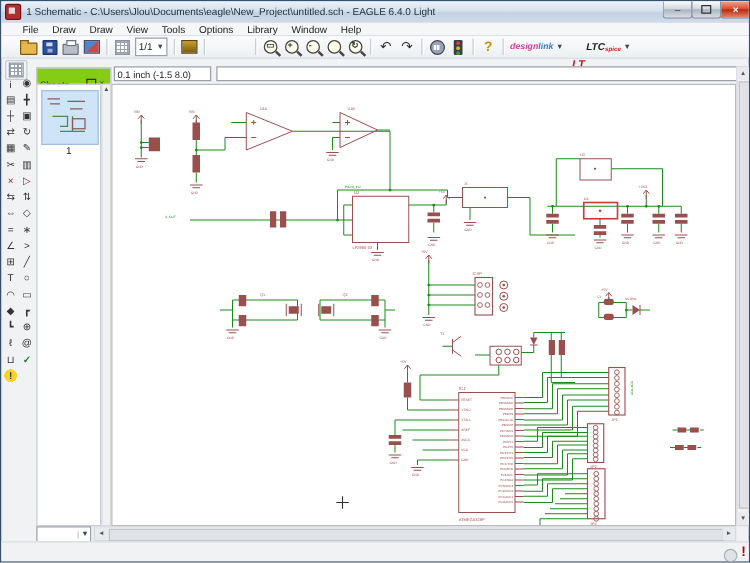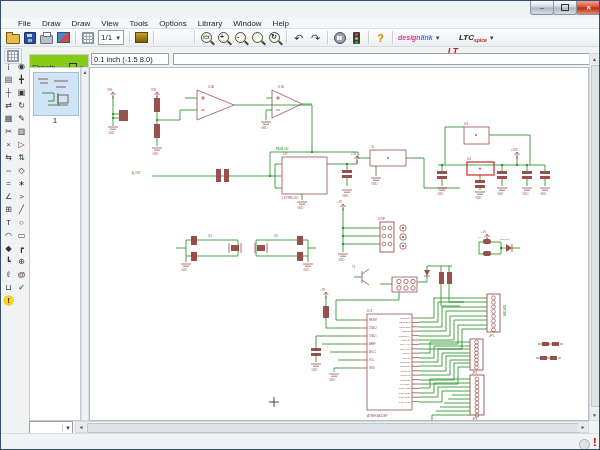--- a/index.html
+++ b/index.html
@@ -19,21 +19,21 @@
   #btn-min{left:529px;width:22px;color:#333;}
   #btn-max{left:552px;width:22px;color:#333;}
   #btn-close{left:575px;width:23px;background:linear-gradient(#f2a490,#da4a2e 48%,#b82c10 52%,#e0876e);font-weight:bold;}
   
   #menubar{position:absolute;left:0;top:17px;width:600px;height:11px;background:#f4f6f8;
     border-bottom:1px solid #dcdfe3;display:flex;align-items:center;padding-left:17px;box-sizing:border-box;}
   .menu-item{font-size:8px;color:#222;margin-right:11px;cursor:default;}
   
   #toolbar{position:absolute;left:0;top:28px;width:600px;height:18px;
     background:linear-gradient(#fbfcfd,#ecef f1);background:linear-gradient(#fbfcfd,#eceff1);
-    border-bottom:1px solid #d8dbe0;display:flex;align-items:center;padding-left:3px;box-sizing:border-box;}
+    border-bottom:1px solid #d8dbe0;display:flex;align-items:center;padding-left:13px;box-sizing:border-box;}
   .tb-item{width:17px;height:16px;display:flex;align-items:center;justify-content:center;position:relative;}
   .tb-sep{width:1px;height:13px;background:#c9ced6;box-shadow:1px 0 0 #fff;margin:0 3px;}
   .mi{display:block;}
   .mi-open{width:12px;height:8px;background:#e9b94d;border:1px solid #7a5c10;border-radius:1px;position:relative;margin-top:3px;}
   .mi-open::before{content:"";position:absolute;top:-3px;left:-1px;width:5px;height:2px;background:#e9b94d;border:1px solid #7a5c10;border-bottom:none;}
   .mi-save{width:10px;height:10px;background:#2a4fa0;border:1px solid #1b3468;border-radius:1px;position:relative;}
   .mi-save::before{content:"";position:absolute;top:1px;left:2px;width:5px;height:3px;background:#cdd6ee;}
   .mi-save::after{content:"";position:absolute;bottom:1px;left:3px;width:4px;height:3px;background:#9fb0d6;}
   .mi-print{width:11px;height:7px;background:#b9bfc9;border:1px solid #6b7280;border-radius:1px;position:relative;margin-top:4px;}
   .mi-print::before{content:"";position:absolute;top:-4px;left:2px;width:6px;height:3px;background:#fff;border:1px solid #6b7280;}
@@ -106,20 +106,24 @@
   
   #statusbar{position:absolute;left:0;top:432px;width:600px;height:18px;background:#f0f2f4;border-top:1px solid #d8dbe0;}
   #grip-circle{position:absolute;left:578px;top:5px;width:9px;height:9px;border-radius:50%;background:#dfe2e7;border:1px solid #aab2bd;}
   #alert-mark{position:absolute;left:592px;top:2px;font-size:11px;font-weight:bold;color:#c00000;}
 </style>
 </head>
 <body>
 
 <div id="win" data-name="eagle-window">
 
+  <div id="titlebar" data-name="title-bar">
+    <span id="applogo" data-name="eagle-logo-icon"></span>
+    <span id="title-text" data-name="window-title">1 Schematic - C:\Users\Jlou\Documents\eagle\New_Project\untitled.sch - EAGLE 6.4.0 Light</span>
+  </div>
   <div class="winbtn" id="btn-min" data-name="minimize-button">–</div>
   <div class="winbtn" id="btn-max" data-name="maximize-button">
       <span style="width:6px;height:5px;border:1px solid #333;display:block" data-name="maximize-icon"></span>
     </div>
   <div class="winbtn" id="btn-close" data-name="close-button">×</div>
 
   <div id="menubar" data-name="menu-bar">
       <span class="menu-item" data-name="menu-file">File</span>
       <span class="menu-item" data-name="menu-edit">Draw</span>
       <span class="menu-item" data-name="menu-draw">Draw</span>

